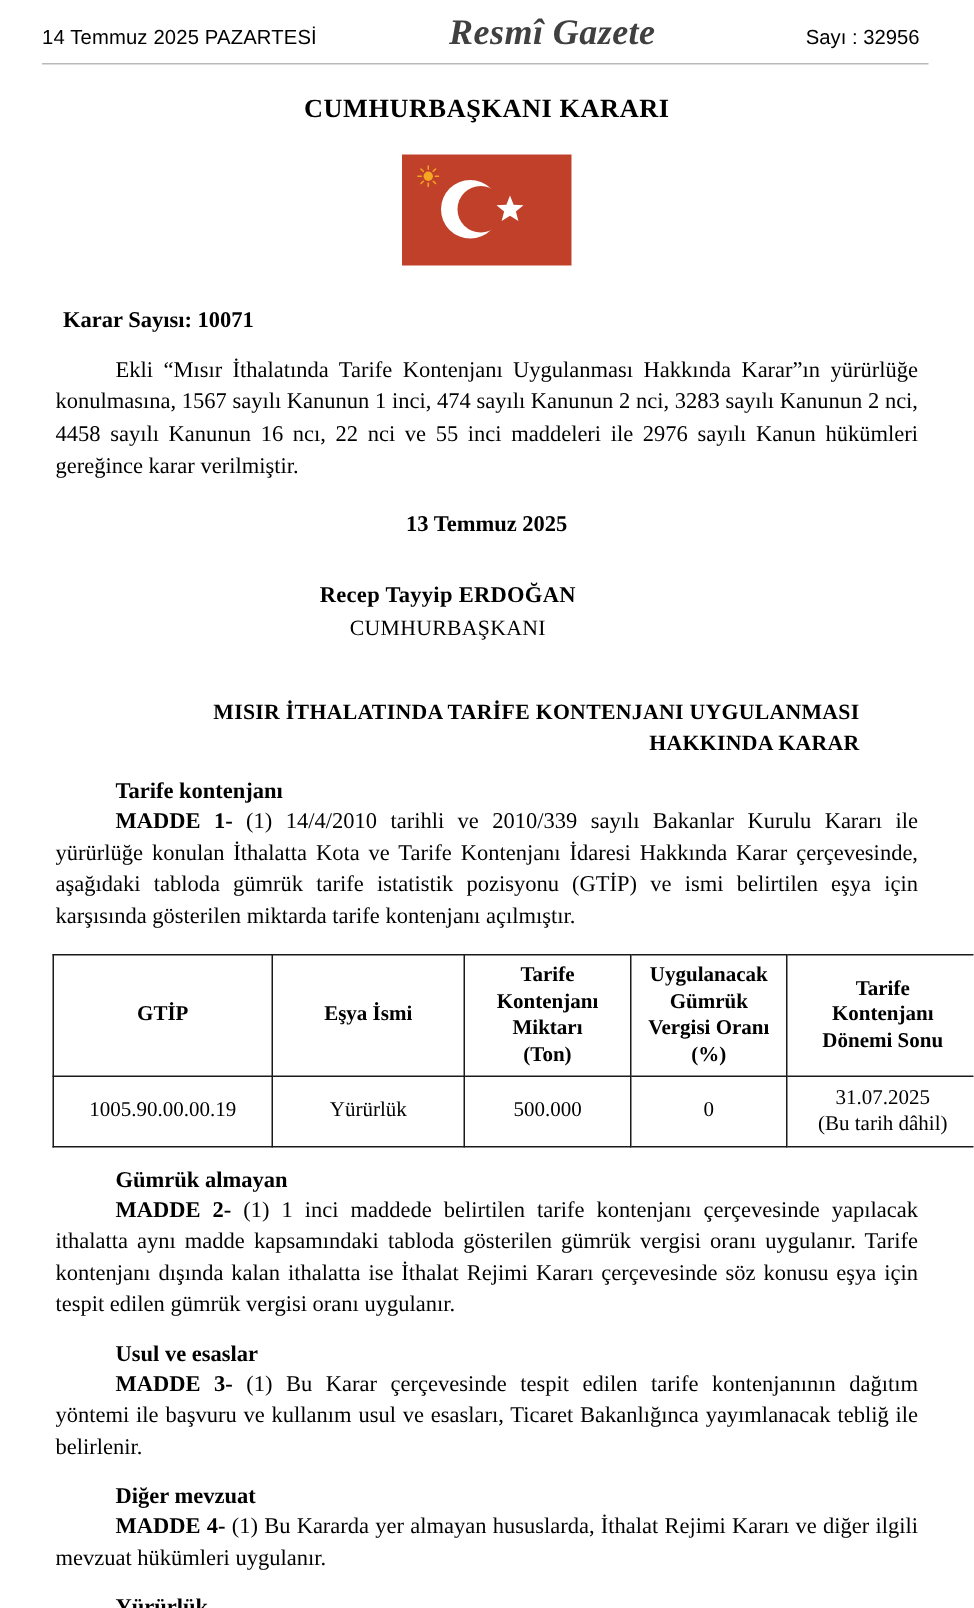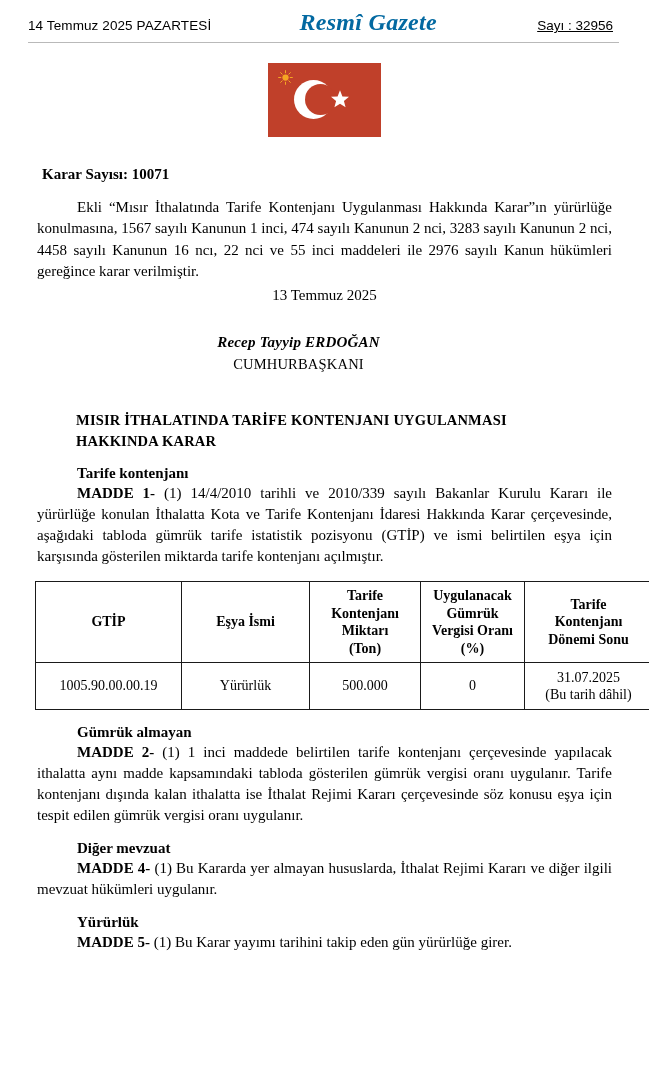--- a/index.html
+++ b/index.html
@@ -44,21 +44,20 @@
     font-weight: 700;
     font-style: italic;
     letter-spacing: 0.3px;
     position: relative;
     left: -6px;
   }
   .masthead-issue {
     font-family: "Liberation Sans", "DejaVu Sans", sans-serif;
     font-size: 13.5px;
     white-space: nowrap;
-    text-decoration: underline;
   }
   .masthead-rule {
     height: 1px;
     background: #b9b9b9;
     margin: 6px 30px 0 28px;
   }
 
   
   .doc-title {
     text-align: center;
@@ -123,42 +122,42 @@
   .intro {
     font-size: 15px;
     line-height: 1.42;
     text-align: justify;
     margin: 14px 37px 0 37px;
     text-indent: 40px;
   }
   .center-date {
     text-align: center;
     font-size: 15px;
-    margin-top: 5px;
+    margin-top: 20px;
+    font-weight: bold;
   }
 
   .signature {
     margin-top: 30px;
     margin-right: 52px;
     text-align: center;
   }
   .sig-name {
     font-size: 15px;
     font-weight: 700;
     letter-spacing: 0.2px;
-    font-style: italic;
   }
   .sig-role {
     font-size: 14.5px;
     margin-top: 5px;
     letter-spacing: 0.2px;
   }
 
   .regulation-title {
-    text-align: left;
+    text-align: right;
     font-size: 14.5px;
     font-weight: 700;
     letter-spacing: 0.2px;
     line-height: 1.45;
     margin: 37px 76px 0 76px;
   }
 
   .section {
     margin: 0 37px;
   }
@@ -219,25 +218,26 @@
   col.c4 { width: 104px; }
   col.c5 { width: 128px; }
 </style>
 </head>
 <body>
 
 <div class="page">
 
   <div class="masthead">
     <div class="masthead-date">14 Temmuz 2025 PAZARTESİ</div>
-    <div class="masthead-title" style="color: #0369a1;">Resmî Gazete</div>
+    <div class="masthead-title" style="color: #404040;">Resmî Gazete</div>
     <div class="masthead-issue">Sayı : 32956</div>
   </div>
   <div class="masthead-rule"></div>
 
+  <div class="doc-title">CUMHURBAŞKANI KARARI</div>
 
   <div class="flag-wrap">
     <div class="flag" style="background: rgb(192, 64, 42);">
       <svg class="sun" viewBox="0 0 24 24">
         <g stroke="#F5A623" stroke-width="1.6" stroke-linecap="round">
           <line x1="12" y1="1" x2="12" y2="4.5"></line>
           <line x1="12" y1="19.5" x2="12" y2="23"></line>
           <line x1="1" y1="12" x2="4.5" y2="12"></line>
           <line x1="19.5" y1="12" x2="23" y2="12"></line>
           <line x1="4.2" y1="4.2" x2="6.7" y2="6.7"></line>
@@ -322,20 +322,24 @@
         </tr>
       </tbody>
     </table>
   </div>
 
   <div class="section">
     <div class="section-heading tight">Gümrük almayan</div>
     <div class="madde"><b>MADDE 2-</b><span> (1) 1 inci maddede belirtilen tarife kontenjanı çerçevesinde yapılacak ithalatta aynı madde kapsamındaki tabloda gösterilen gümrük vergisi oranı uygulanır. Tarife kontenjanı dışında kalan ithalatta ise İthalat Rejimi Kararı çerçevesinde söz konusu eşya için tespit edilen gümrük vergisi oranı uygulanır.</span></div>
   </div>
 
+  <div class="section">
+    <div class="section-heading tight">Usul ve esaslar</div>
+    <div class="madde"><b>MADDE 3-</b><span> (1) Bu Karar çerçevesinde tespit edilen tarife kontenjanının dağıtım yöntemi ile başvuru ve kullanım usul ve esasları, Ticaret Bakanlığınca yayımlanacak tebliğ ile belirlenir.</span></div>
+  </div>
 
   <div class="section">
     <div class="section-heading tight">Diğer mevzuat</div>
     <div class="madde"><b>MADDE 4-</b><span> (1) Bu Kararda yer almayan hususlarda, İthalat Rejimi Kararı ve diğer ilgili mevzuat hükümleri uygulanır.</span></div>
   </div>
 
   <div class="section">
     <div class="section-heading tight">Yürürlük</div>
     <div class="madde no-justify"><b>MADDE 5-</b><span> (1) Bu Karar yayımı tarihini takip eden gün yürürlüğe girer.</span></div>
   </div>

